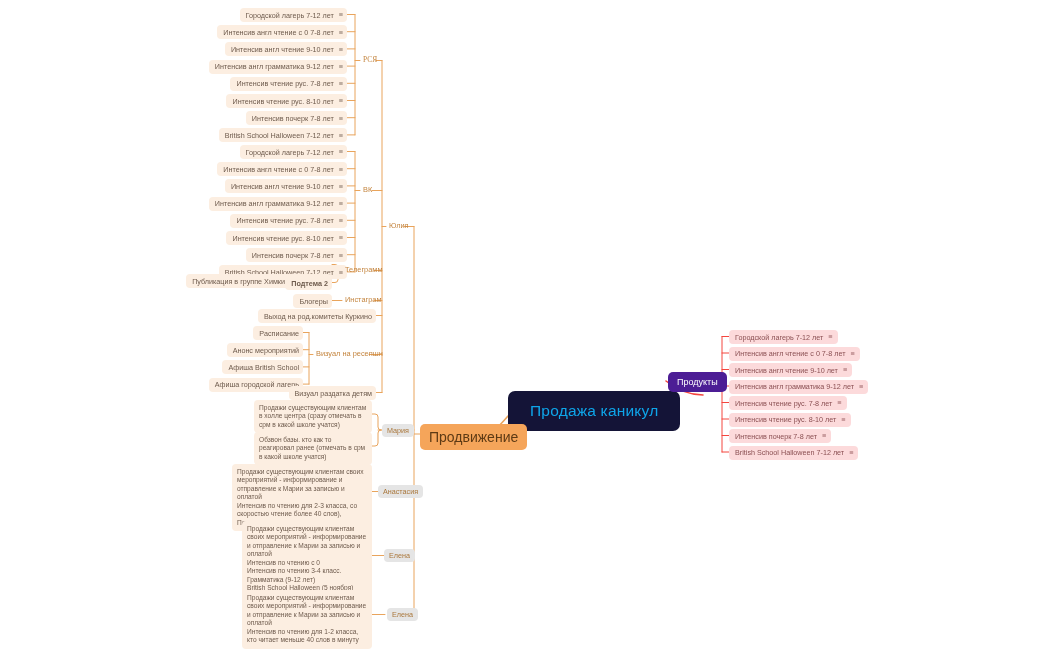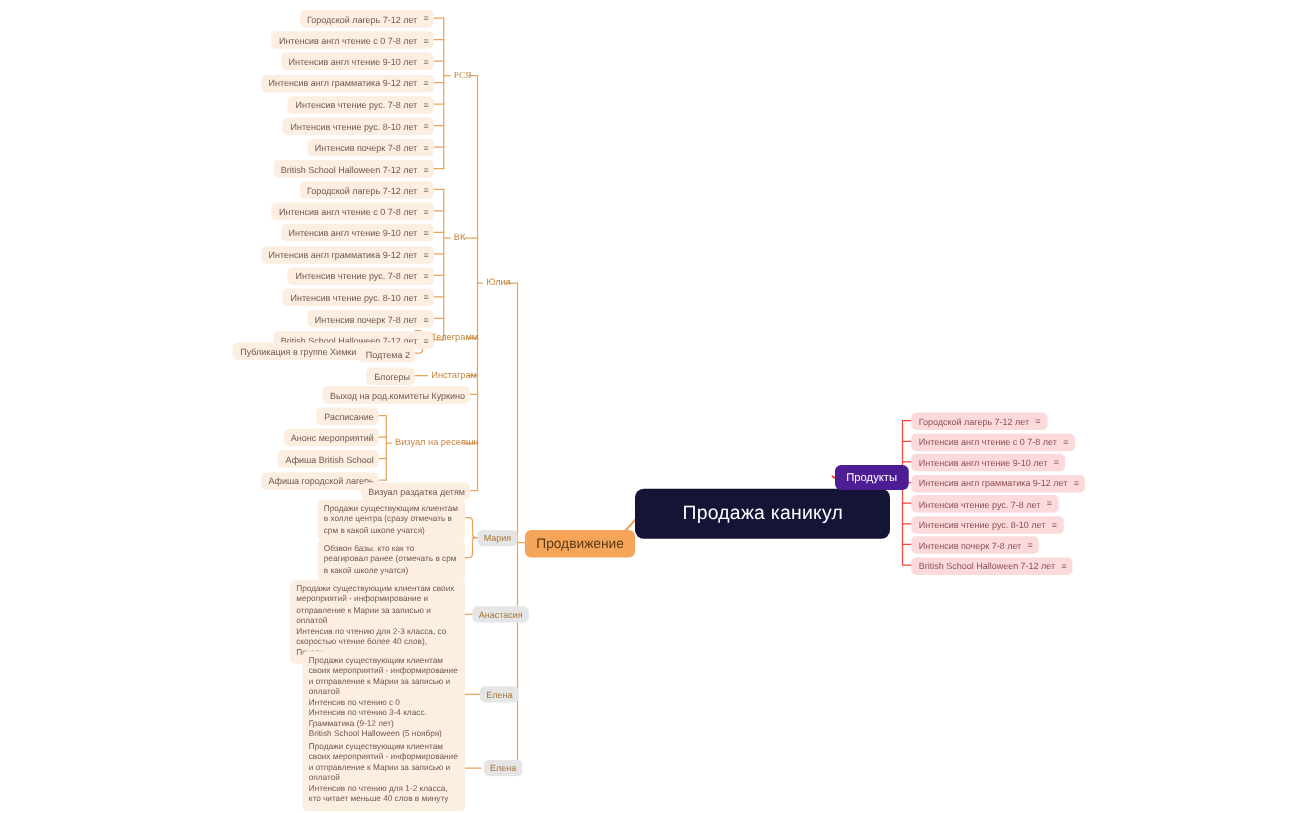--- a/index.html
+++ b/index.html
@@ -72,39 +72,39 @@
     border-radius:4px;
   }
 
   
   .branch-orange{
     background:#f5a košík;
   }
   .branch-orange{
     background:#f5a55a;
     color:#5d3a14;
-    font-size:11px;
+    font-size:14px;
     padding:5px 9px;
     border-radius:5px;
   }
   
   .branch-red{
     background:#4c1d95;
     color:#ffffff;
     font-size:9px;
     padding:5px 9px;
     border-radius:5px;
   }
 
   
   .root{
     background:#141437;
-    color:#ffffff;
+    color:#0ea5e9;
     font-size:15.5px;
-    padding:11px 38px;
+    padding:11px 22px;
     border-radius:7px;
     font-weight:400;
     letter-spacing:.2px;
     text-align:right;
   }
 </style>
 </head>
 <body>
 
 <div id="canvas">
@@ -282,21 +282,21 @@
       <div class="node leaf" style="right: 703px; top: 265.4px;">
         <span class="txt">British School Halloween 7-12 лет</span>
         <span class="hamb">≡</span>
       </div>
       <div class="node mid-plain" style="left: 360px; top: 184px;">
         <span class="txt">ВК</span>
       </div>
       <div class="node leaf" style="right: 718px; top: 258px; margin-top: 16px;">
         <span class="txt">Публикация в группе Химки школьникам</span>
       </div>
-      <div class="node leaf" style="right: 718px; top: 276px;">
+      <div class="node leaf" style="right: 718px; top: 276px; font-weight: bold;">
         <span class="txt">Подтема 2</span>
       </div>
       <div class="node mid-plain" style="left: 342px; top: 264px;">
         <span class="txt">Телеграмм</span>
       </div>
       <div class="node leaf" style="right: 718px; top: 294px;">
         <span class="txt">Блогеры</span>
       </div>
       <div class="node mid-plain" style="left: 342px; top: 294px;">
         <span class="txt">Инстаграм</span>

